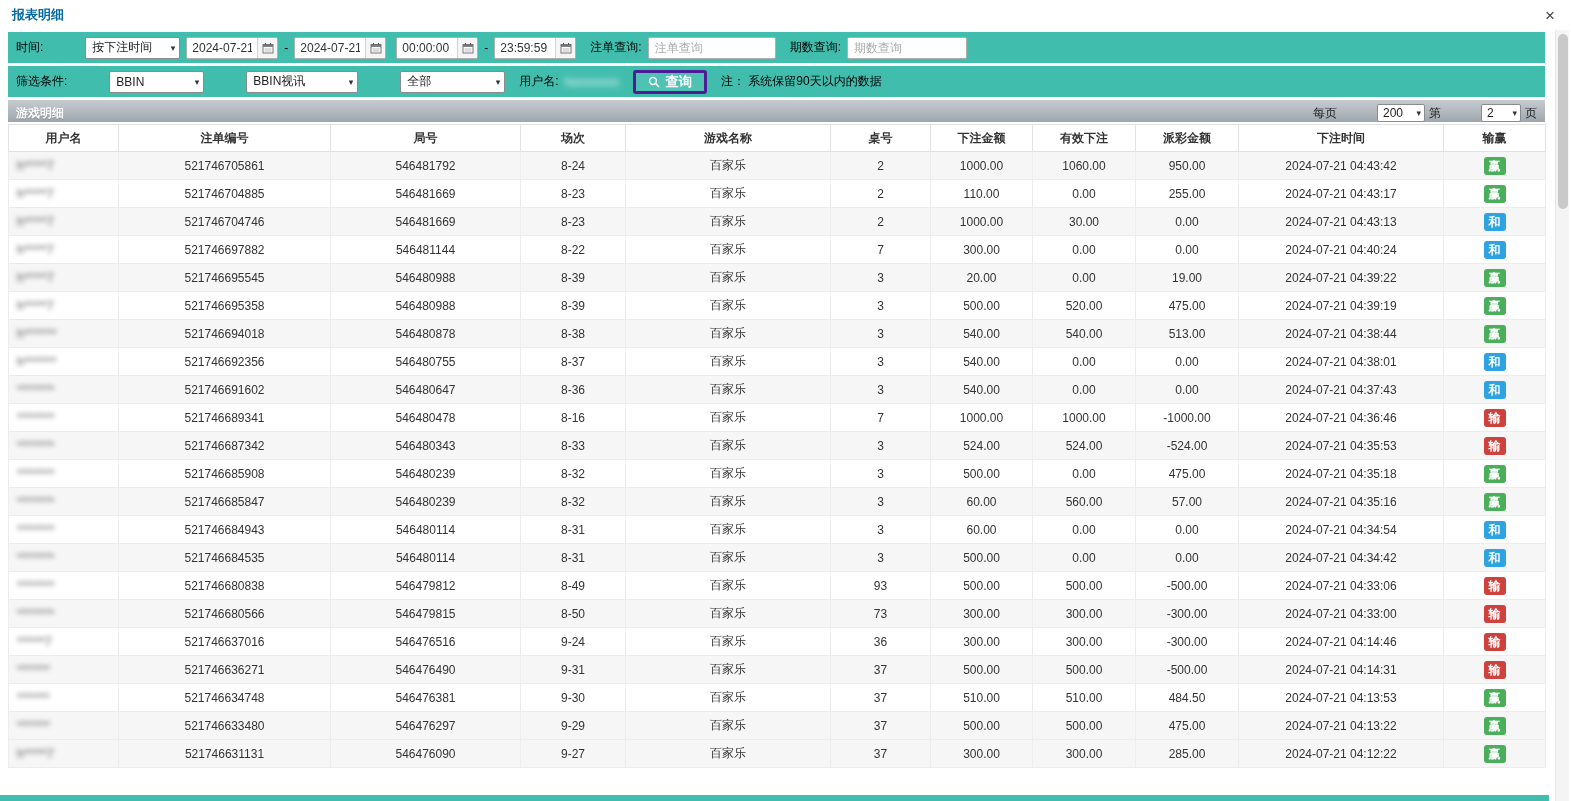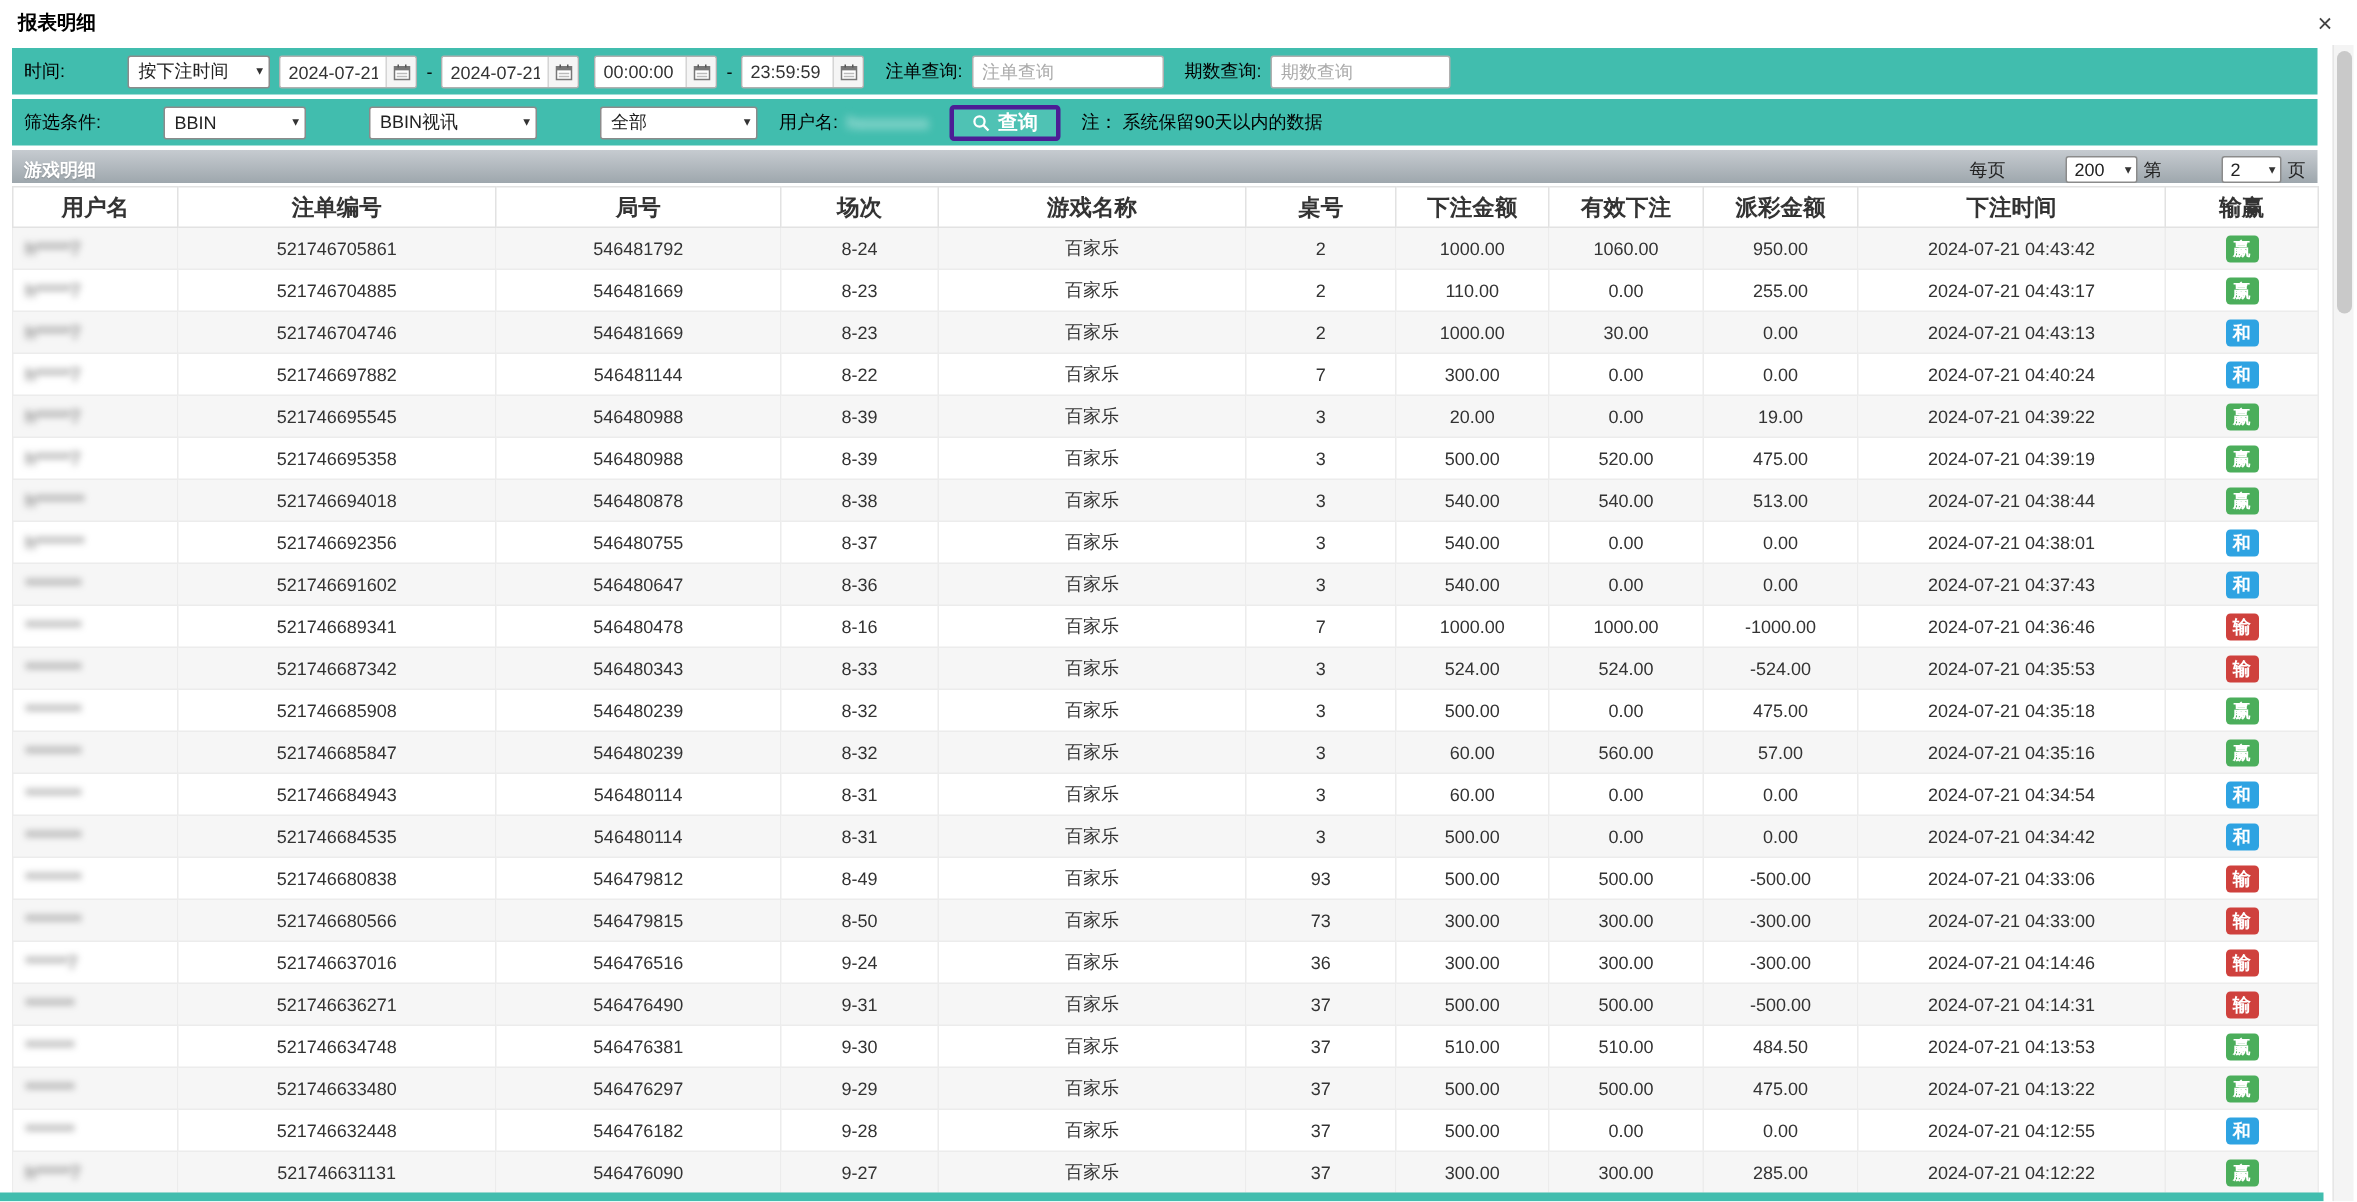--- a/index.html
+++ b/index.html
@@ -6,21 +6,21 @@
   html,body { margin:0; padding:0; }
   body {
     width:1571px; height:801px; overflow:hidden;
     font-family:"Liberation Sans","DejaVu Sans",sans-serif;
     font-size:12px; color:#333; background:#fff;
   }
   .window { position:relative; width:1571px; height:801px; background:#fff; overflow:hidden; }
 
   
   .titlebar { height:30px; display:flex; align-items:center; justify-content:space-between; padding:0 12px; background:#fff; }
-  .title { font-size:13px; font-weight:bold; color:#000000; }
+  .title { font-size:13px; font-weight:bold; color:#0369a1; }
   .close { font-size:17px; color:#444; cursor:pointer; line-height:1; padding:2px 4px; }
 
   
   .content { position:absolute; left:8px; top:32px; width:1537px; }
 
   
   .tealbar {
     background:var(--teal,#41bdae); height:31px; display:flex; align-items:center;
     gap:6px; padding:0 8px; margin-bottom:3px;
   }
@@ -67,21 +67,21 @@
     display:flex; align-items:flex-end; justify-content:space-between;
   }
   .graytitle { color:#fff; font-weight:bold; text-shadow:0 1px 1px rgba(0,0,0,.2); }
   .pager { display:flex; align-items:center; gap:4px; color:#222; }
   .select.small { height:18px; padding:0 3px 0 5px; }
   .pw1 { min-width:48px; } .pw2 { min-width:40px; }
 
   
   table { border-collapse:collapse; table-layout:fixed; width:100%; margin-top:2px; border:1px solid #d8d8d8; }
   th {
-    background:#fff; font-weight:bold; font-size:15px; color:#333;
+    background:#fff; font-weight:bold; font-size:12px; color:#333;
     border:1px solid #e2e2e2; height:27px; text-align:center; padding:0 2px;
     overflow:hidden; white-space:nowrap;
   }
   td {
     border:1px solid #ececec; height:28px; text-align:center; color:#333;
     padding:0 2px; overflow:hidden; white-space:nowrap;
   }
   tr.odd td { background:#f6f6f6; }
   tr.even td { background:#fff; }
   td.cell-user { text-align:left; padding-left:8px; }
@@ -535,33 +535,20 @@
             <td>546476297</td>
             <td>9-29</td>
             <td>百家乐</td>
             <td>37</td>
             <td>500.00</td>
             <td>500.00</td>
             <td>475.00</td>
             <td>2024-07-21 04:13:22</td>
             <td><span class="badge" style="background: rgb(75, 174, 91);">赢</span></td>
           </tr>
-          <tr class="even">
-            <td class="cell-user"><span class="masked">*******</span></td>
-            <td>521746632448</td>
-            <td>546476182</td>
-            <td>9-28</td>
-            <td>百家乐</td>
-            <td>37</td>
-            <td>500.00</td>
-            <td>0.00</td>
-            <td>0.00</td>
-            <td>2024-07-21 04:12:55</td>
-            <td><span class="badge" style="background: rgb(46, 163, 226);">和</span></td>
-          </tr>
           <tr class="odd">
             <td class="cell-user"><span class="masked">h*****7</span></td>
             <td>521746631131</td>
             <td>546476090</td>
             <td>9-27</td>
             <td>百家乐</td>
             <td>37</td>
             <td>300.00</td>
             <td>300.00</td>
             <td>285.00</td>

